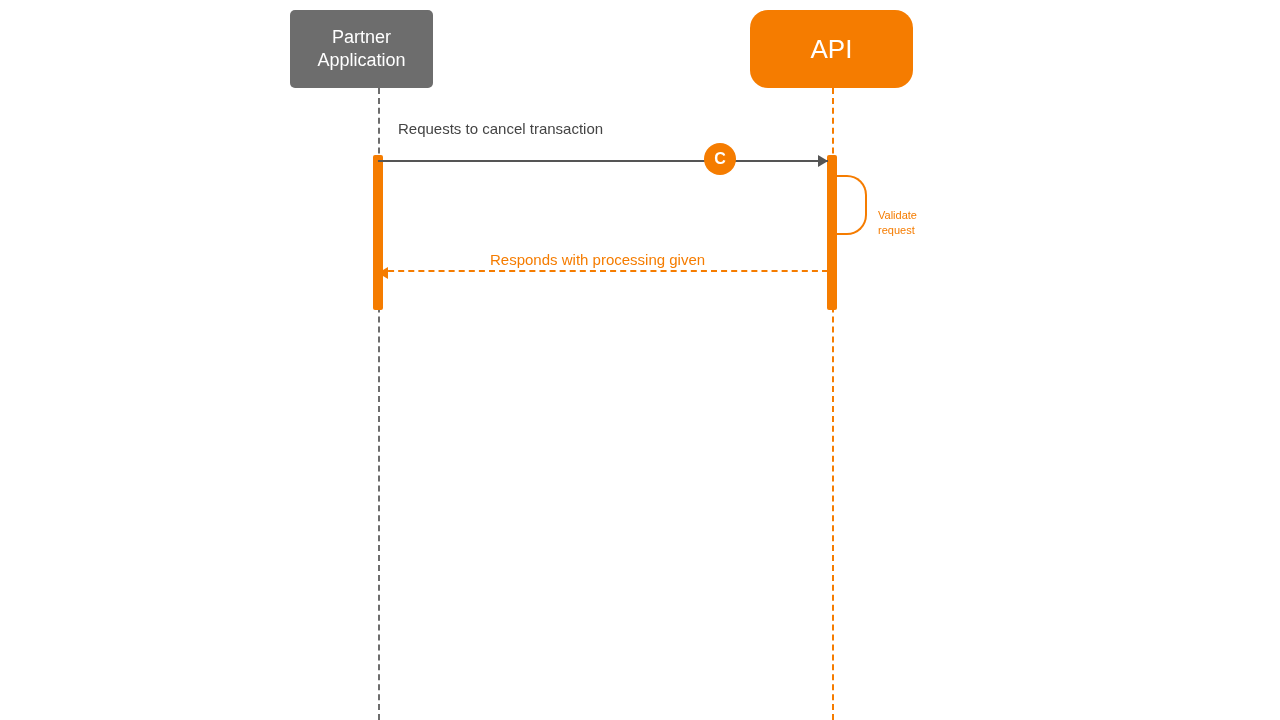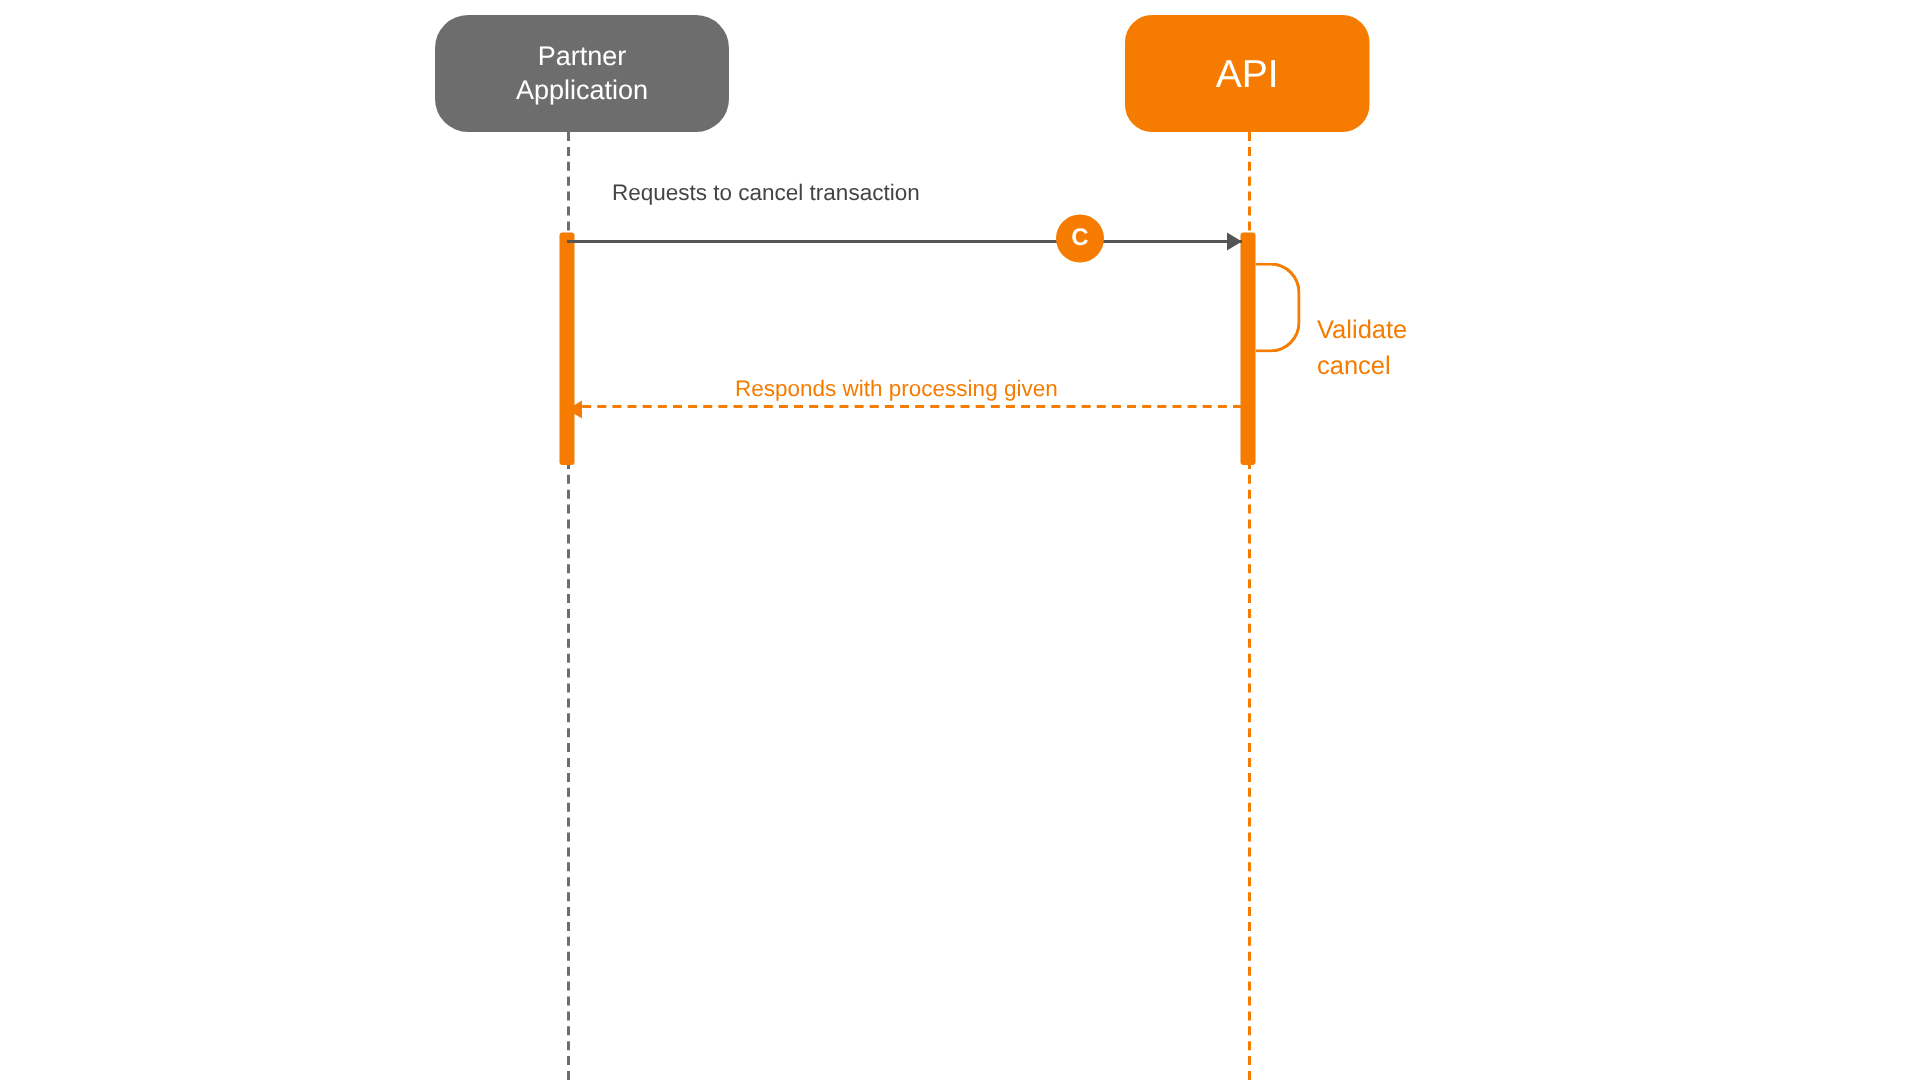--- a/index.html
+++ b/index.html
@@ -24,24 +24,24 @@
       position: absolute;
       top: 10px;
       display: flex;
       align-items: center;
       justify-content: center;
       text-align: center;
     }
 
     .actor-partner {
       left: 290px;
-      width: 196px;
+      width: 143px;
       height: 78px;
       background: #6d6d6d;
-      border-radius: 22px;
+      border-radius: 5px;
       color: white;
       font-size: 18px;
       font-weight: 500;
       line-height: 1.3;
     }
 
     .actor-api {
       left: 750px;
       width: 163px;
       height: 78px;
@@ -173,36 +173,36 @@
     
     .label {
       position: absolute;
       font-size: 15px;
       color: #444;
       line-height: 1.4;
     }
 
     .label-request {
       top: 118px;
-      left: 408px;
+      left: 398px;
       color: #444;
       text-align: right;
     }
 
     .label-response {
       top: 249px;
       left: 490px;
       color: #f57c00;
     }
 
     .label-validate {
       top: 208px;
       left: 878px;
       color: #f57c00;
-      font-size: 17px;
+      font-size: 11px;
       line-height: 1.4;
     }
   </style>
 </head>
 <body>
 
 <div class="diagram-container">
 
   <div class="actor-box actor-partner">
     <span>
@@ -234,16 +234,16 @@
   </div>
 
   <div class="label label-request">
     <div>Requests to cancel transaction</div>
   </div>
 
   <div class="label label-response">Responds with processing given</div>
 
   <div class="label label-validate">
     <div>Validate</div>
-    <div>cancel</div>
+    <div>request</div>
   </div>
 
 </div>
 
 </body></html>

